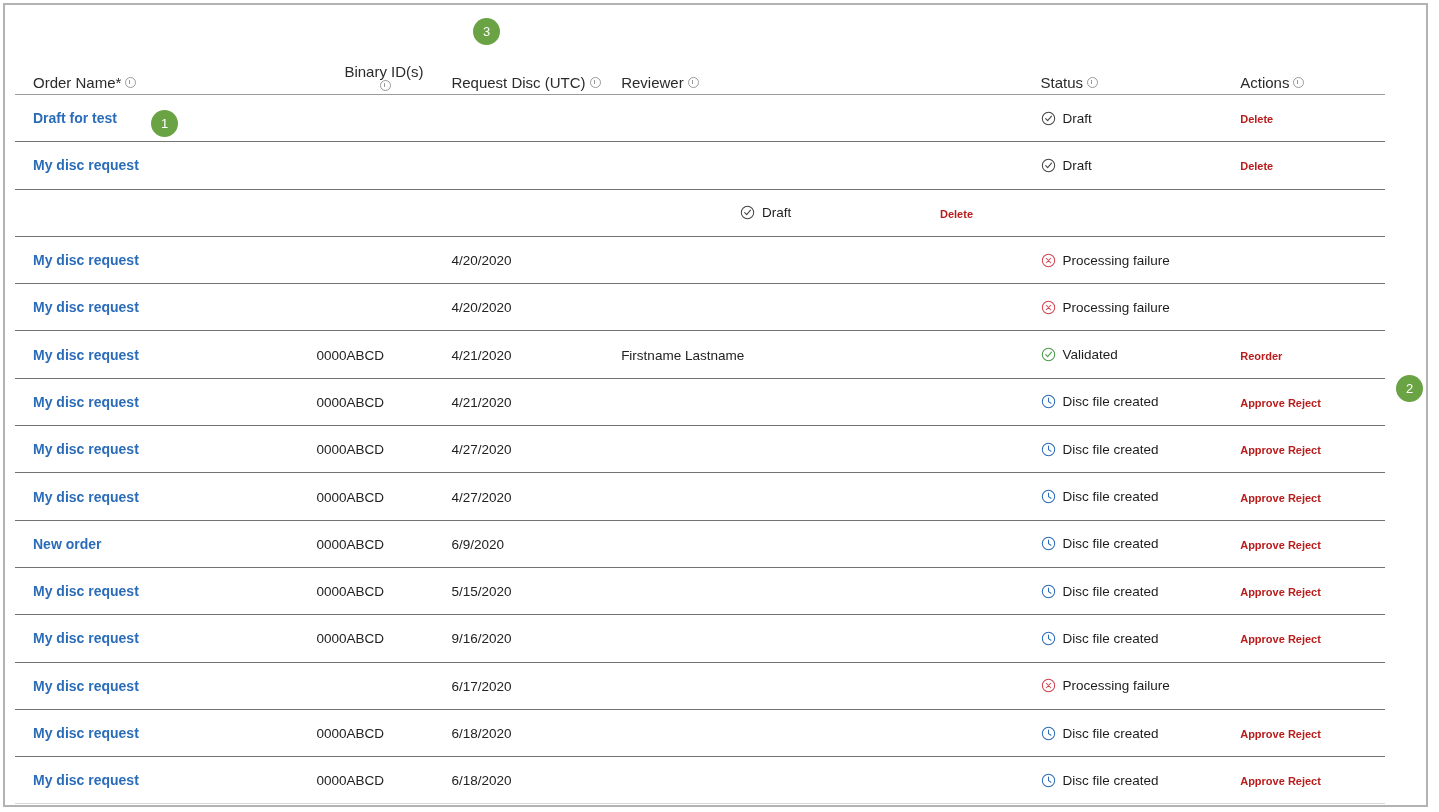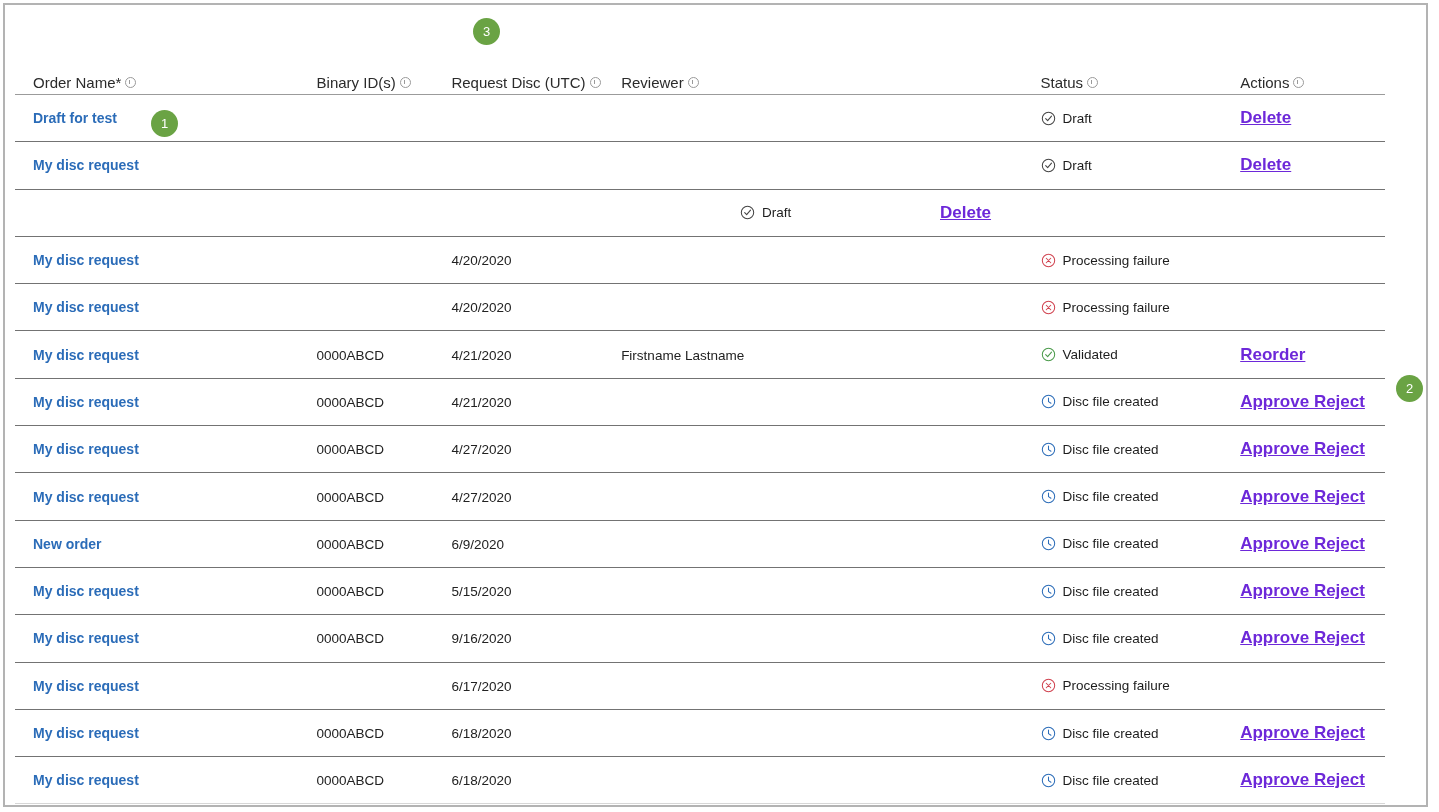--- a/index.html
+++ b/index.html
@@ -146,21 +146,21 @@
     display: flex;
     align-items: center;
     height: 47.3px;
     border-bottom: 1px solid #737373;
     box-sizing: border-box;
   }
   .trow:last-child { border-bottom: 1px solid #d7d7d7; }
 
   
   .c-order   { width: 302px; padding-left: 18px; box-sizing: border-box; }
-  .c-binary  { width: 135px; }
+  .c-binary  { width: 135px; flex-direction: column; }
   .c-date    { width: 170px; }
   .c-rev     { width: 420px; }
   .c-status  { width: 200px; }
   .c-actions { width: 145px; }
 
   .thead .c-order   { padding-left: 18px; }
   .thead .c-binary  { }
   .thead .c-date    { }
   .thead .c-rev     { }
   .thead .c-status  { }
@@ -186,26 +186,25 @@
     white-space: nowrap;
   }
   .status-icon {
     width: 15px;
     height: 15px;
     margin-right: 7px;
     flex: 0 0 auto;
     display: block;
   }
   .action-link {
-    color: #6d28d9;
-    font-size: 17px;
+    color: #b91c1c;
+    font-size: 11px;
     font-weight: bold;
     cursor: pointer;
     white-space: nowrap;
-    text-decoration: underline;
   }
 </style>
 </head>
 <body>
 
 <div id="frame">
   <div id="page">
 
 
     <div class="table">

